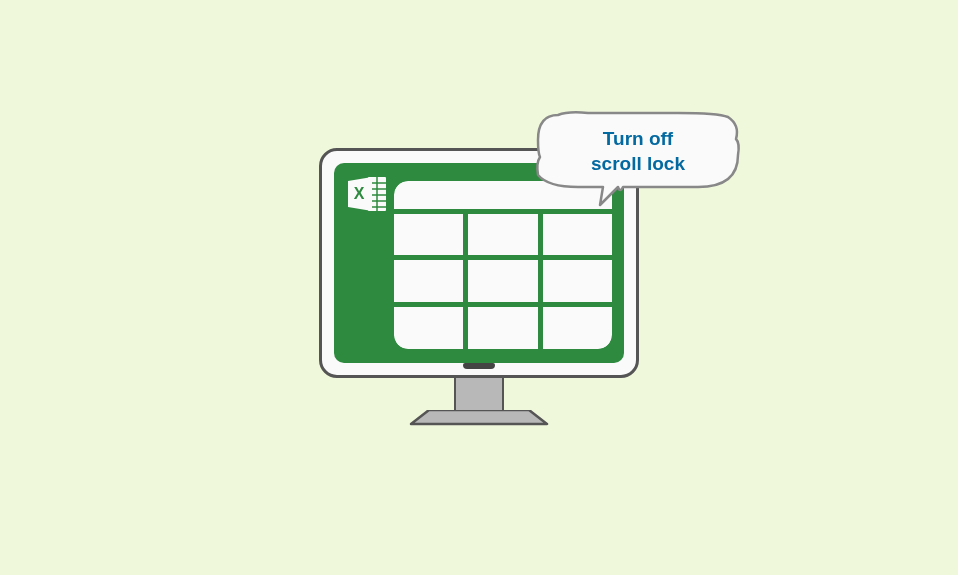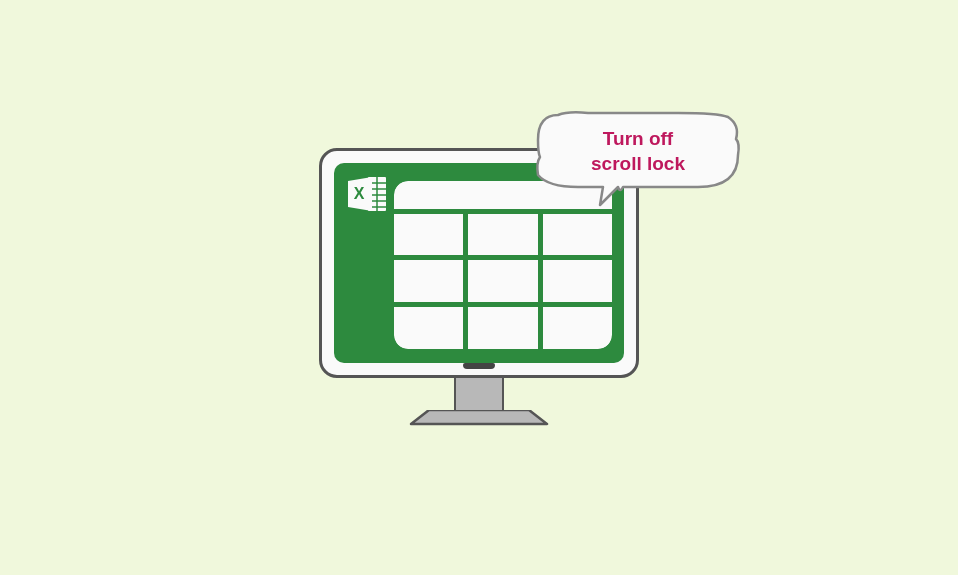--- a/index.html
+++ b/index.html
@@ -107,21 +107,21 @@
       right: 210px;
       width: 220px;
       height: 100px;
     }
     .bubble-text {
       position: absolute;
       top: 22px;
       left: 0;
       right: 0;
       text-align: center;
-      color: #be185d;
+      color: #0369a1;
       font-weight: bold;
       font-size: 19px;
       line-height: 1.3;
     }
   </style>
 </head>
 <body>
 
 <div class="monitor-container">
   <div class="monitor">

